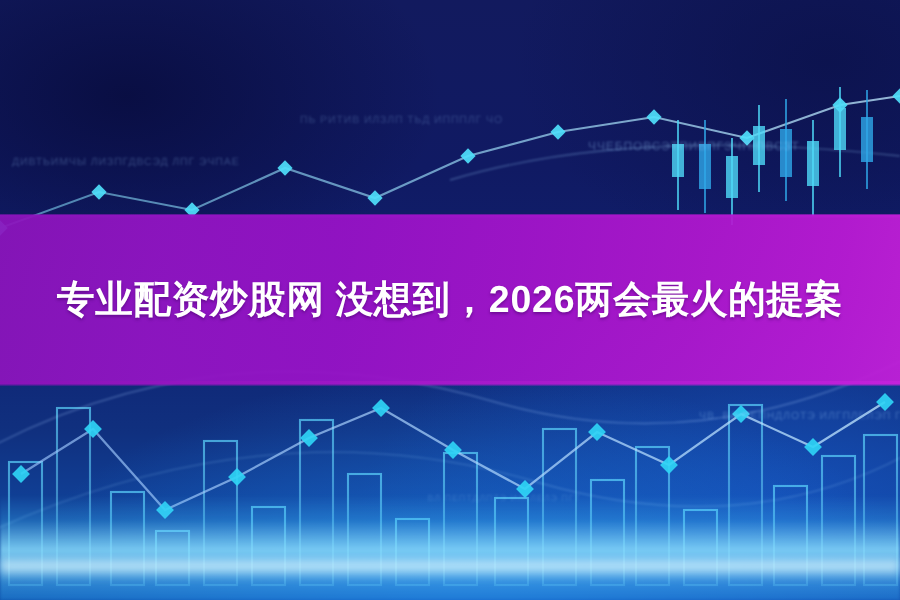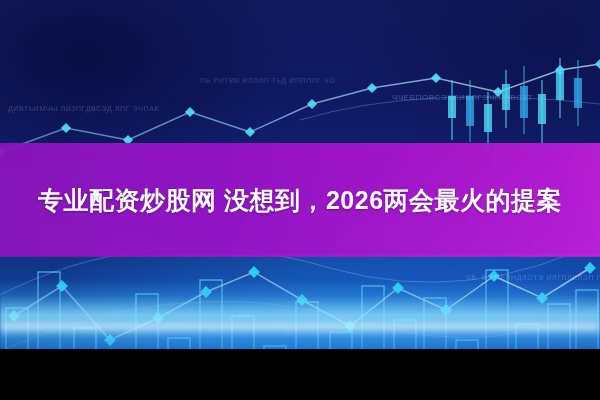--- a/index.html
+++ b/index.html
@@ -1,19 +1,19 @@
 <!DOCTYPE html>
 <html><head>
 <meta charset="utf-8">
 <title>banner</title>
 <style>
   html,body{margin:0;padding:0;background:#000;}
   #stage{
     position:relative;
-    width:600px;height:349px;
+    width:600px;height:400px;
     overflow:hidden;
     font-family:"Liberation Sans","DejaVu Sans",sans-serif;
     background:#0b1160;
   }
 
   
   .bg-base{
     position:absolute;inset:0;
     background:
       radial-gradient(ellipse 520px 300px at 52% 108%, #1a6fd4 0%, rgba(26,111,212,0) 62%),

